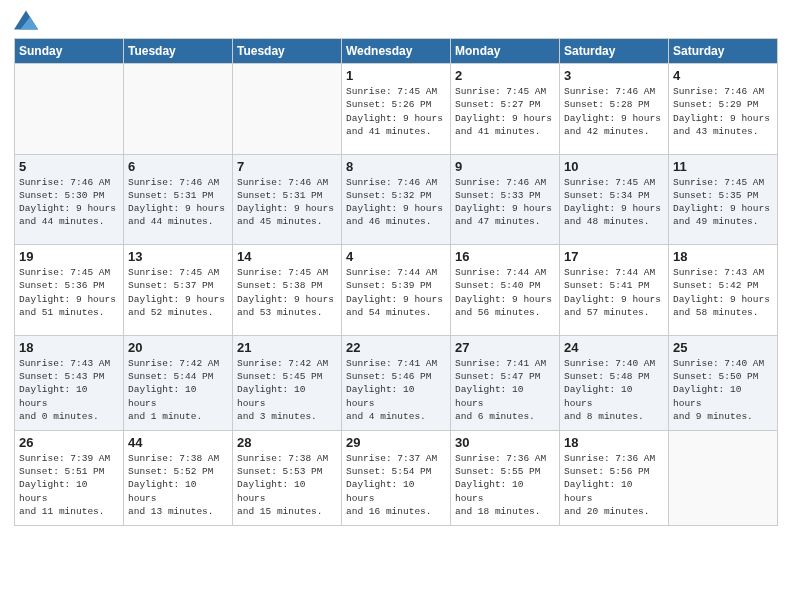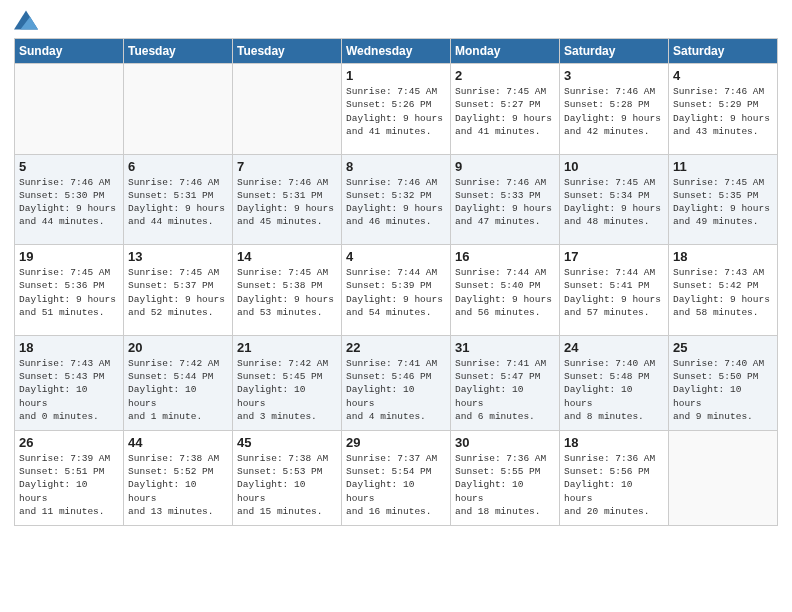--- a/index.html
+++ b/index.html
@@ -217,21 +217,21 @@
           </td>
           <td>
             <div class="day-num">21</div>
             <div class="day-info">Sunrise: 7:42 AM<br>Sunset: 5:45 PM<br>Daylight: 10 hours<br>and 3 minutes.</div>
           </td>
           <td>
             <div class="day-num">22</div>
             <div class="day-info">Sunrise: 7:41 AM<br>Sunset: 5:46 PM<br>Daylight: 10 hours<br>and 4 minutes.</div>
           </td>
           <td>
-            <div class="day-num">31</div>
+            <div class="day-num">27</div>
             <div class="day-info">Sunrise: 7:41 AM<br>Sunset: 5:47 PM<br>Daylight: 10 hours<br>and 6 minutes.</div>
           </td>
           <td>
             <div class="day-num">24</div>
             <div class="day-info">Sunrise: 7:40 AM<br>Sunset: 5:48 PM<br>Daylight: 10 hours<br>and 8 minutes.</div>
           </td>
           <td>
             <div class="day-num">25</div>
             <div class="day-info">Sunrise: 7:40 AM<br>Sunset: 5:50 PM<br>Daylight: 10 hours<br>and 9 minutes.</div>
           </td>
@@ -239,21 +239,21 @@
         <tr>
           <td>
             <div class="day-num">26</div>
             <div class="day-info">Sunrise: 7:39 AM<br>Sunset: 5:51 PM<br>Daylight: 10 hours<br>and 11 minutes.</div>
           </td>
           <td>
             <div class="day-num">44</div>
             <div class="day-info">Sunrise: 7:38 AM<br>Sunset: 5:52 PM<br>Daylight: 10 hours<br>and 13 minutes.</div>
           </td>
           <td>
-            <div class="day-num">45</div>
+            <div class="day-num">28</div>
             <div class="day-info">Sunrise: 7:38 AM<br>Sunset: 5:53 PM<br>Daylight: 10 hours<br>and 15 minutes.</div>
           </td>
           <td>
             <div class="day-num">29</div>
             <div class="day-info">Sunrise: 7:37 AM<br>Sunset: 5:54 PM<br>Daylight: 10 hours<br>and 16 minutes.</div>
           </td>
           <td>
             <div class="day-num">30</div>
             <div class="day-info">Sunrise: 7:36 AM<br>Sunset: 5:55 PM<br>Daylight: 10 hours<br>and 18 minutes.</div>
           </td>

